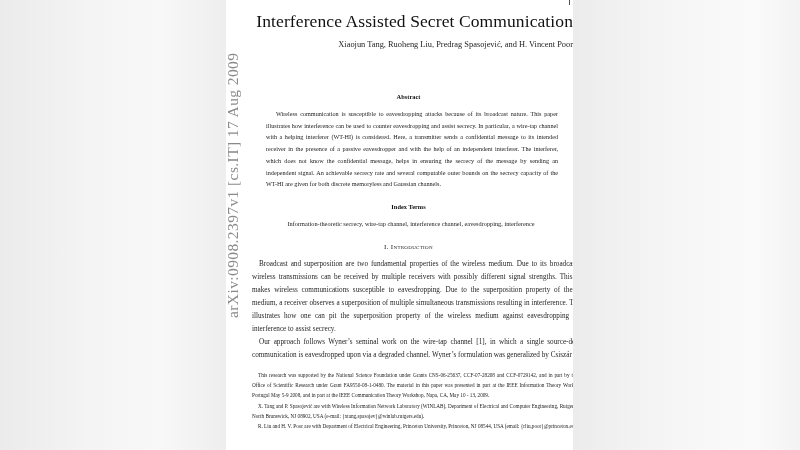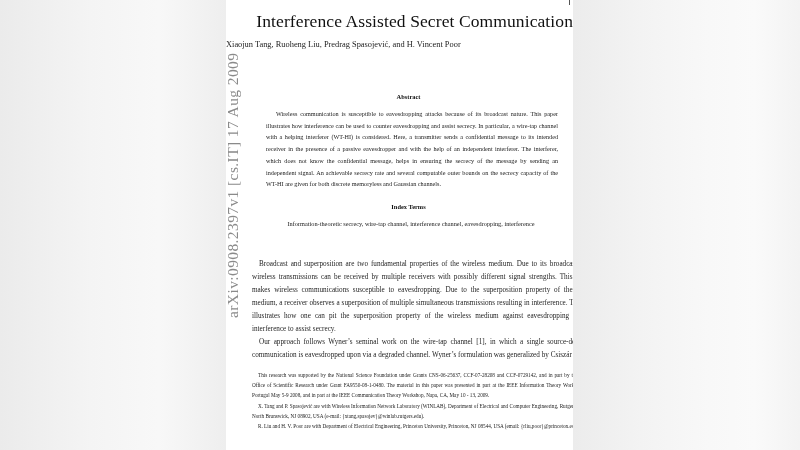--- a/index.html
+++ b/index.html
@@ -28,21 +28,21 @@
     position: absolute; left: -2px; top: 318px;
     transform-origin: 0 0; transform: rotate(-90deg);
     white-space: nowrap; font-size: 15.5px; color: #8a8a8a; letter-spacing: 0.4px;
     font-family: "Liberation Serif", serif;
   }
   .title {
     position: absolute; left: 0; top: 11px; width: 347px; text-align: right;
     font-size: 17.5px; color: #111; letter-spacing: 0.1px;
   }
   .authors {
-    position: absolute; left: 0; top: 40px; width: 347px; text-align: left;
+    position: absolute; left: 0; top: 40px; width: 347px; text-align: right;
     font-size: 8.4px; color: #222;
   }
   .heading {
     position: absolute; left: 0; width: 365px; text-align: center;
     font-size: 6.4px; font-weight: bold; color: #111;
   }
   .abstract {
     position: absolute; left: 40px; top: 108px; width: 292px;
     font-size: 6.2px; line-height: 11.7px; text-align: justify; color: #222;
   }
@@ -81,20 +81,21 @@
   <div class="authors">Xiaojun Tang, Ruoheng Liu, Predrag Spasojević, and H. Vincent Poor</div>
 
   <div class="heading" style="top:93px;">Abstract</div>
   <div class="abstract">
     <p>Wireless communication is susceptible to eavesdropping attacks because of its broadcast nature. This paper illustrates how interference can be used to counter eavesdropping and assist secrecy. In particular, a wire-tap channel with a helping interferer (WT-HI) is considered. Here, a transmitter sends a confidential message to its intended receiver in the presence of a passive eavesdropper and with the help of an independent interferer. The interferer, which does not know the confidential message, helps in ensuring the secrecy of the message by sending an independent signal. An achievable secrecy rate and several computable outer bounds on the secrecy capacity of the WT-HI are given for both discrete memoryless and Gaussian channels.</p>
   </div>
 
   <div class="heading" style="top:203px;">Index Terms</div>
   <div class="keywords">Information-theoretic secrecy, wire-tap channel, interference channel, eavesdropping, interference</div>
 
+  <div class="section">I. Introduction</div>
 
   <div class="body">
     <p>Broadcast and superposition are two fundamental properties of the wireless medium. Due to its broadcast nature, wireless transmissions can be received by multiple receivers with possibly different signal strengths. This property makes wireless communications susceptible to eavesdropping. Due to the superposition property of the wireless medium, a receiver observes a superposition of multiple simultaneous transmissions resulting in interference. This paper illustrates how one can pit the superposition property of the wireless medium against eavesdropping by using interference to assist secrecy.</p>
     <p>Our approach follows Wyner’s seminal work on the wire-tap channel [1], in which a single source-destination communication is eavesdropped upon via a degraded channel. Wyner’s formulation was generalized by Csiszár</p>
   </div>
 
   <div class="footnotes">
     <p>This research was supported by the National Science Foundation under Grants CNS-06-25637, CCF-07-28208 and CCF-0729142, and in part by the Air Force Office of Scientific Research under Grant FA9550-08-1-0480. The material in this paper was presented in part at the IEEE Information Theory Workshop, Porto, Portugal May 5-9 2008, and in part at the IEEE Communication Theory Workshop, Napa, CA, May 10 - 13, 2009.</p>
     <p>X. Tang and P. Spasojević are with Wireless Information Network Laboratory (WINLAB), Department of Electrical and Computer Engineering, Rutgers University, North Brunswick, NJ 08902, USA (e-mail: {xtang,spasojev}@winlab.rutgers.edu).</p>
     <p>R. Liu and H. V. Poor are with Department of Electrical Engineering, Princeton University, Princeton, NJ 08544, USA (email: {rliu,poor}@princeton.edu).</p>

